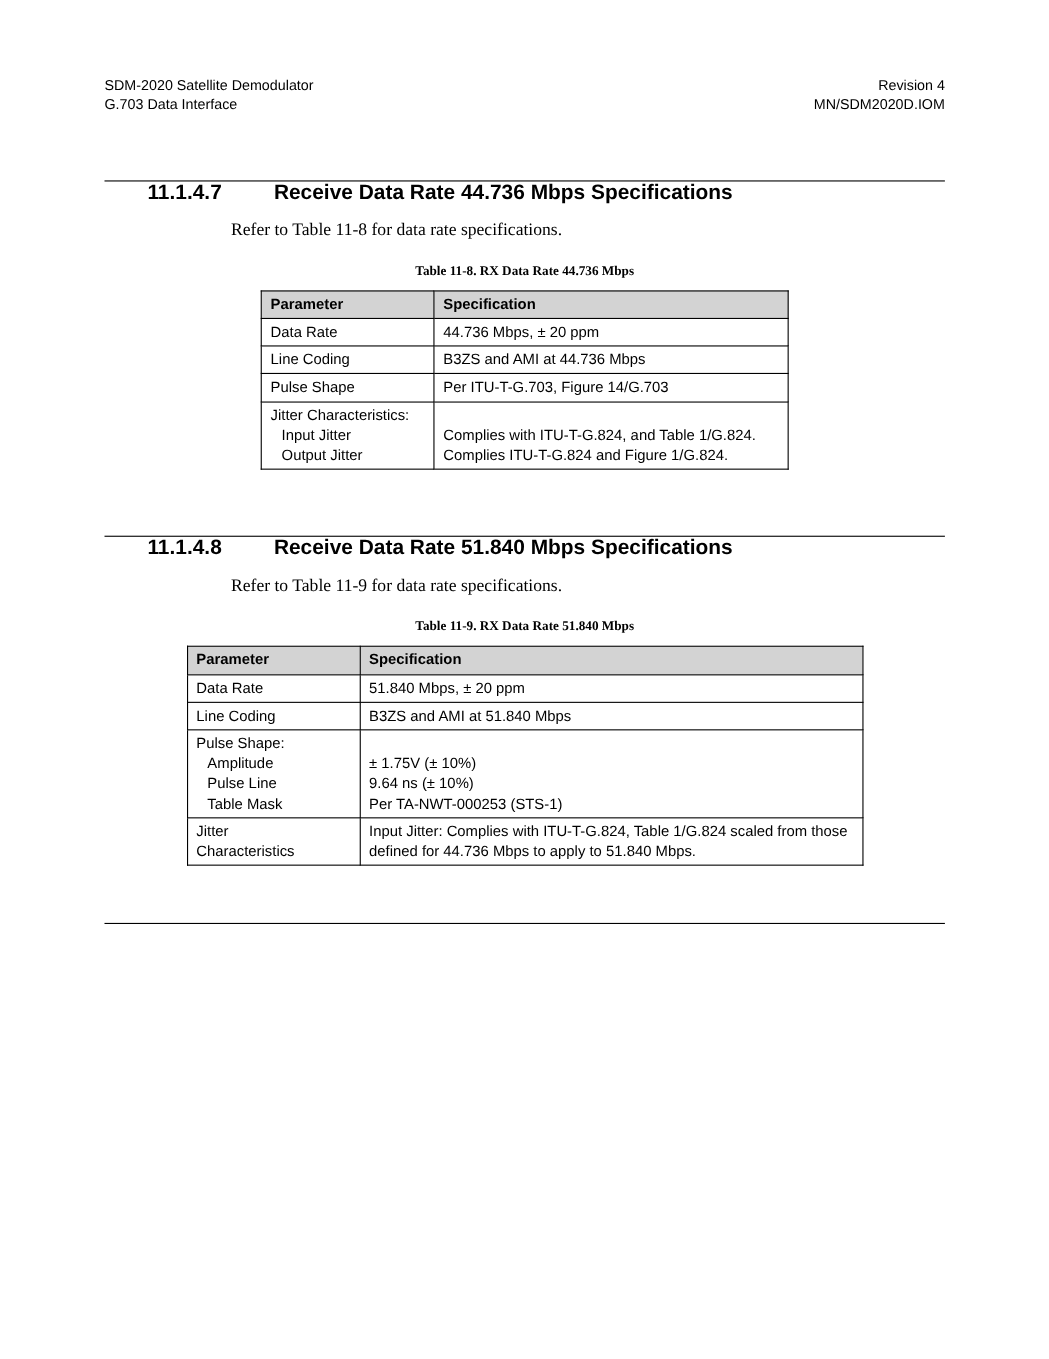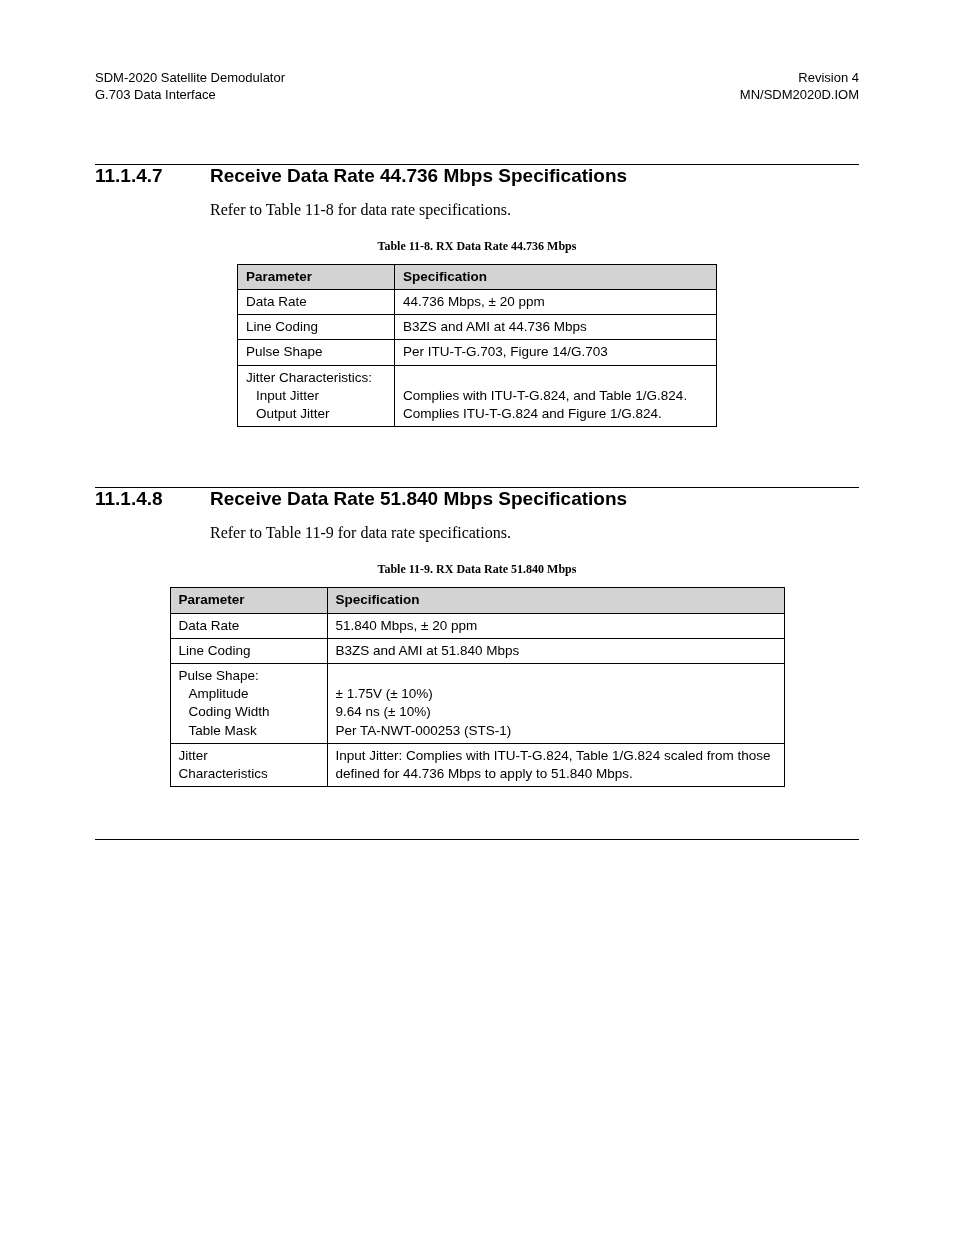--- a/index.html
+++ b/index.html
@@ -36,20 +36,21 @@
   .section-heading {
     display: flex;
     font-family: Arial, Helvetica, sans-serif;
     font-weight: bold;
     font-size: 19px;
     margin-bottom: 14px;
   }
   .section-number {
     width: 115px;
     flex-shrink: 0;
+    margin-left: 39px;
   }
   .section-title {}
   .intro {
     font-size: 16px;
     margin-left: 115px;
     margin-bottom: 20px;
   }
   .table-caption {
     font-weight: bold;
     font-size: 12px;
@@ -172,21 +173,21 @@
         <td>51.840 Mbps, ± 20 ppm</td>
       </tr>
       <tr>
         <td>Line Coding</td>
         <td>B3ZS and AMI at 51.840 Mbps</td>
       </tr>
       <tr>
         <td>
           <span>Pulse Shape:</span><br>
           <span class="indent1">Amplitude</span>
-          <span class="indent1">Coding Width</span>
+          <span class="indent1">Pulse Line</span>
           <span class="indent1">Table Mask</span>
         </td>
         <td>
           <span></span><br>
           <span>± 1.75V (± 10%)</span><br>
           <span>9.64 ns (± 10%)</span><br>
           <span>Per TA-NWT-000253 (STS-1)</span>
         </td>
       </tr>
       <tr>

